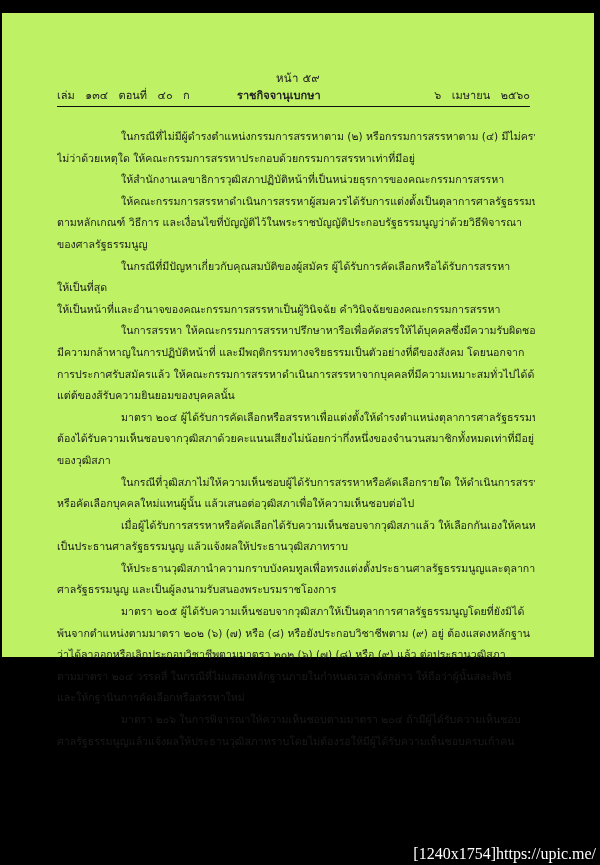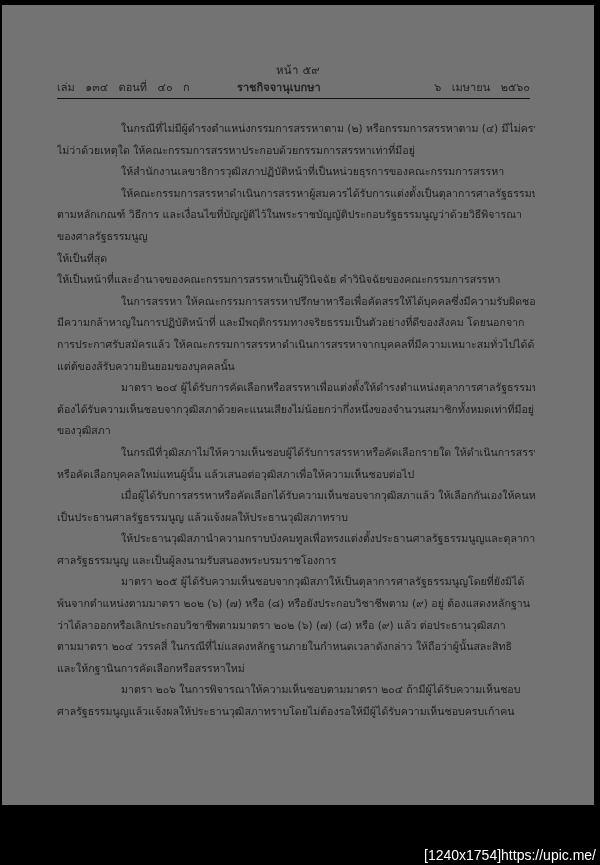--- a/index.html
+++ b/index.html
@@ -1,22 +1,22 @@
 <!DOCTYPE html>
 <html><head>
 <meta charset="utf-8">
 <style>
   html, body { margin: 0; padding: 0; }
   body {
     width: 600px; height: 865px; background: #000; position: relative; overflow: hidden;
     font-family: "DejaVu Sans", "Liberation Sans", sans-serif;
   }
   .page {
-    position: absolute; left: 2px; top: 5px; width: 592px; height: 800px;
-    background: #737373;
+    position: absolute; left: 2px; top: 13px; width: 592px; height: 644px;
+    background: #bef264;
   }
   .header-page {
     position: absolute; left: 0; width: 100%; top: 56px; text-align: center;
     font-size: 11.5px; color: #222; letter-spacing: 0.2px;
   }
   .header-line {
     position: absolute; left: 55px; width: 473px; top: 73px; height: 16px;
     font-size: 11px; color: #222;
   }
   .header-left { position: absolute; left: 0; top: 0; white-space: pre; }
@@ -27,21 +27,21 @@
     border-top: 1.5px solid #111;
   }
   .body {
     position: absolute; left: 55px; top: 113px; width: 478px;
     font-size: 10.6px; line-height: 21.6px; color: #1a1a1a;
   }
   .line { white-space: nowrap; overflow: hidden; height: 21.6px; }
   .indent { padding-left: 64px; }
   .watermark {
     position: absolute; right: 4px; bottom: 2px; color: #fff;
-    font-family: Liberation Sans, sans-serif; font-size: 14px;
+    font-family: Liberation Serif, serif; font-size: 16px;
   }
 </style>
 </head>
 <body>
 
 <div class="page">
   <div class="header-page">หน้า   ๕๙</div>
   <div class="header-line">
     <span class="header-left">เล่ม   ๑๓๔   ตอนที่   ๔๐   ก</span>
     <span class="header-center">ราชกิจจานุเบกษา</span>
@@ -49,20 +49,21 @@
   </div>
   <div class="header-rule"></div>
 
   <div class="body" id="body-text">
       <div class="line indent">ในกรณีที่ไม่มีผู้ดำรงตำแหน่งกรรมการสรรหาตาม (๒) หรือกรรมการสรรหาตาม (๔) มีไม่ครบ</div>
       <div class="line">ไม่ว่าด้วยเหตุใด  ให้คณะกรรมการสรรหาประกอบด้วยกรรมการสรรหาเท่าที่มีอยู่</div>
       <div class="line indent">ให้สำนักงานเลขาธิการวุฒิสภาปฏิบัติหน้าที่เป็นหน่วยธุรการของคณะกรรมการสรรหา</div>
       <div class="line indent">ให้คณะกรรมการสรรหาดำเนินการสรรหาผู้สมควรได้รับการแต่งตั้งเป็นตุลาการศาลรัฐธรรมนูญ</div>
       <div class="line">ตามหลักเกณฑ์  วิธีการ  และเงื่อนไขที่บัญญัติไว้ในพระราชบัญญัติประกอบรัฐธรรมนูญว่าด้วยวิธีพิจารณา</div>
       <div class="line">ของศาลรัฐธรรมนูญ</div>
+      <div class="line indent">ในกรณีที่มีปัญหาเกี่ยวกับคุณสมบัติของผู้สมัคร  ผู้ได้รับการคัดเลือกหรือได้รับการสรรหา</div>
       <div class="line">ให้เป็นที่สุด</div>
       <div class="line">ให้เป็นหน้าที่และอำนาจของคณะกรรมการสรรหาเป็นผู้วินิจฉัย  คำวินิจฉัยของคณะกรรมการสรรหา</div>
       <div class="line indent">ในการสรรหา  ให้คณะกรรมการสรรหาปรึกษาหารือเพื่อคัดสรรให้ได้บุคคลซึ่งมีความรับผิดชอบสูง</div>
       <div class="line">มีความกล้าหาญในการปฏิบัติหน้าที่  และมีพฤติกรรมทางจริยธรรมเป็นตัวอย่างที่ดีของสังคม  โดยนอกจาก</div>
       <div class="line">การประกาศรับสมัครแล้ว  ให้คณะกรรมการสรรหาดำเนินการสรรหาจากบุคคลที่มีความเหมาะสมทั่วไปได้ด้วย</div>
       <div class="line">แต่ต้ของส้รับความยินยอมของบุคคลนั้น</div>
       <div class="line indent">มาตรา   ๒๐๔   ผู้ได้รับการคัดเลือกหรือสรรหาเพื่อแต่งตั้งให้ดำรงตำแหน่งตุลาการศาลรัฐธรรมนูญ</div>
       <div class="line">ต้องได้รับความเห็นชอบจากวุฒิสภาด้วยคะแนนเสียงไม่น้อยกว่ากึ่งหนึ่งของจำนวนสมาชิกทั้งหมดเท่าที่มีอยู่</div>
       <div class="line">ของวุฒิสภา</div>
       <div class="line indent">ในกรณีที่วุฒิสภาไม่ให้ความเห็นชอบผู้ได้รับการสรรหาหรือคัดเลือกรายใด  ให้ดำเนินการสรรหา</div>

